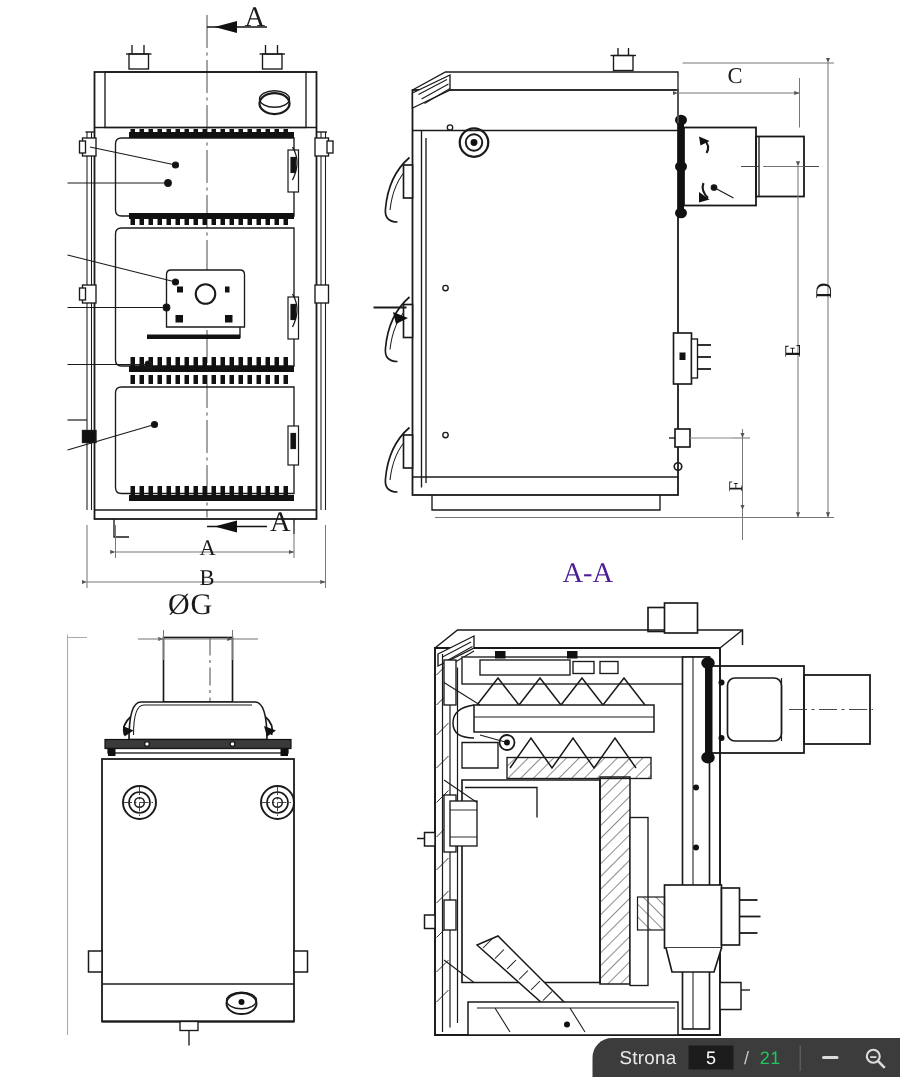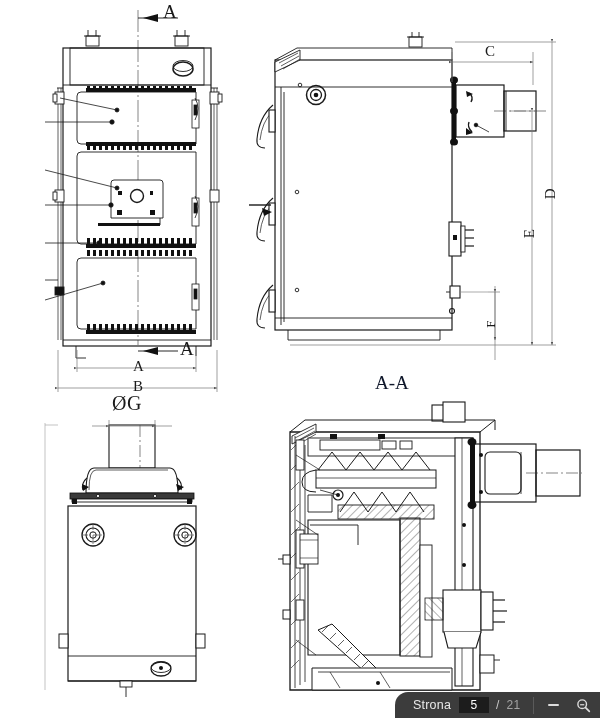--- a/index.html
+++ b/index.html
@@ -17,40 +17,40 @@
     font-size:12.5px; letter-spacing:.2px;
     z-index:40;
   }
   .pdf-toolbar .pg-label{margin-left:18px; color:#e9e9e9;}
   .pdf-toolbar .pg-input{
     margin-left:8px; width:30px; height:16px; line-height:16px;
     background:#1c1c1c; color:#fff; text-align:center;
     font-size:12px; border:none; display:inline-block;
   }
   .pdf-toolbar .pg-sep{margin:0 7px; color:#c8c8c8; font-size:12px;}
-  .pdf-toolbar .pg-total{color:#a3a3a3; font-size:12px;}
+  .pdf-toolbar .pg-total{color:#22c55e; font-size:12px;}
   .pdf-toolbar .tb-div{
     width:1px; height:17px; background:#5a5a5a; margin-left:13px;
   }
   .pdf-toolbar .tb-btn{
     width:30px; height:26px; display:flex; align-items:center;
     justify-content:center; color:#e4e4e4;
   }
   .pdf-toolbar .tb-btn.zoomout{margin-left:4px;}
   .minus-glyph{display:block;width:11px;height:2px;background:#dcdcdc;border-radius:1px;}
 
   
   .dim-label{
     position:absolute; font-family:"Liberation Serif",serif;
     font-size:15px; color:#1a1a1a; letter-spacing:.5px;
   }
   .dim-label.rot{transform:rotate(-90deg); transform-origin:center center;}
   .sec-label{
     position:absolute; font-family:"Liberation Serif",serif;
-    font-size:19px; color:#0f172a;
+    font-size:19px; color:#4c1d95;
   }
 </style>
 </head>
 <body>
 
 <svg id="drawing" viewBox="0 0 600 718" xmlns="http://www.w3.org/2000/svg">
   <defs>
     <marker id="ar" markerWidth="7" markerHeight="7" refX="6" refY="2.5" orient="auto">
       <path d="M0,0 L6,2.5 L0,5 z" fill="#222"></path>
     </marker>

